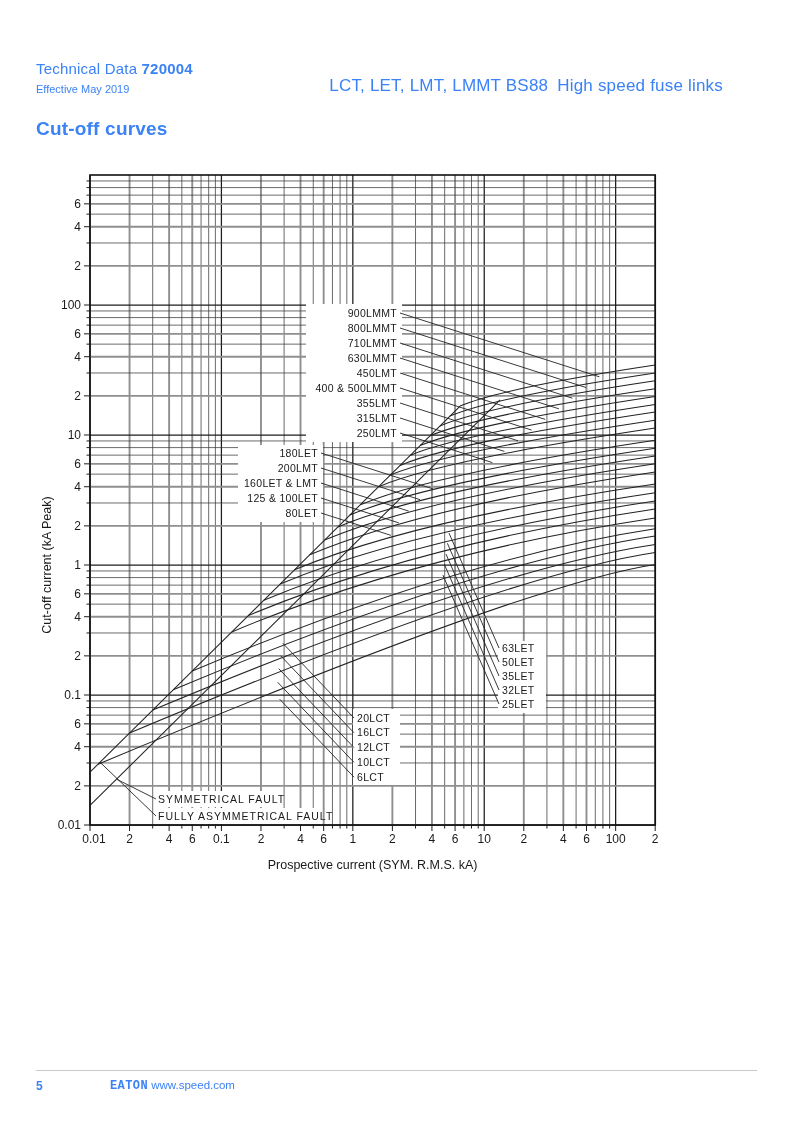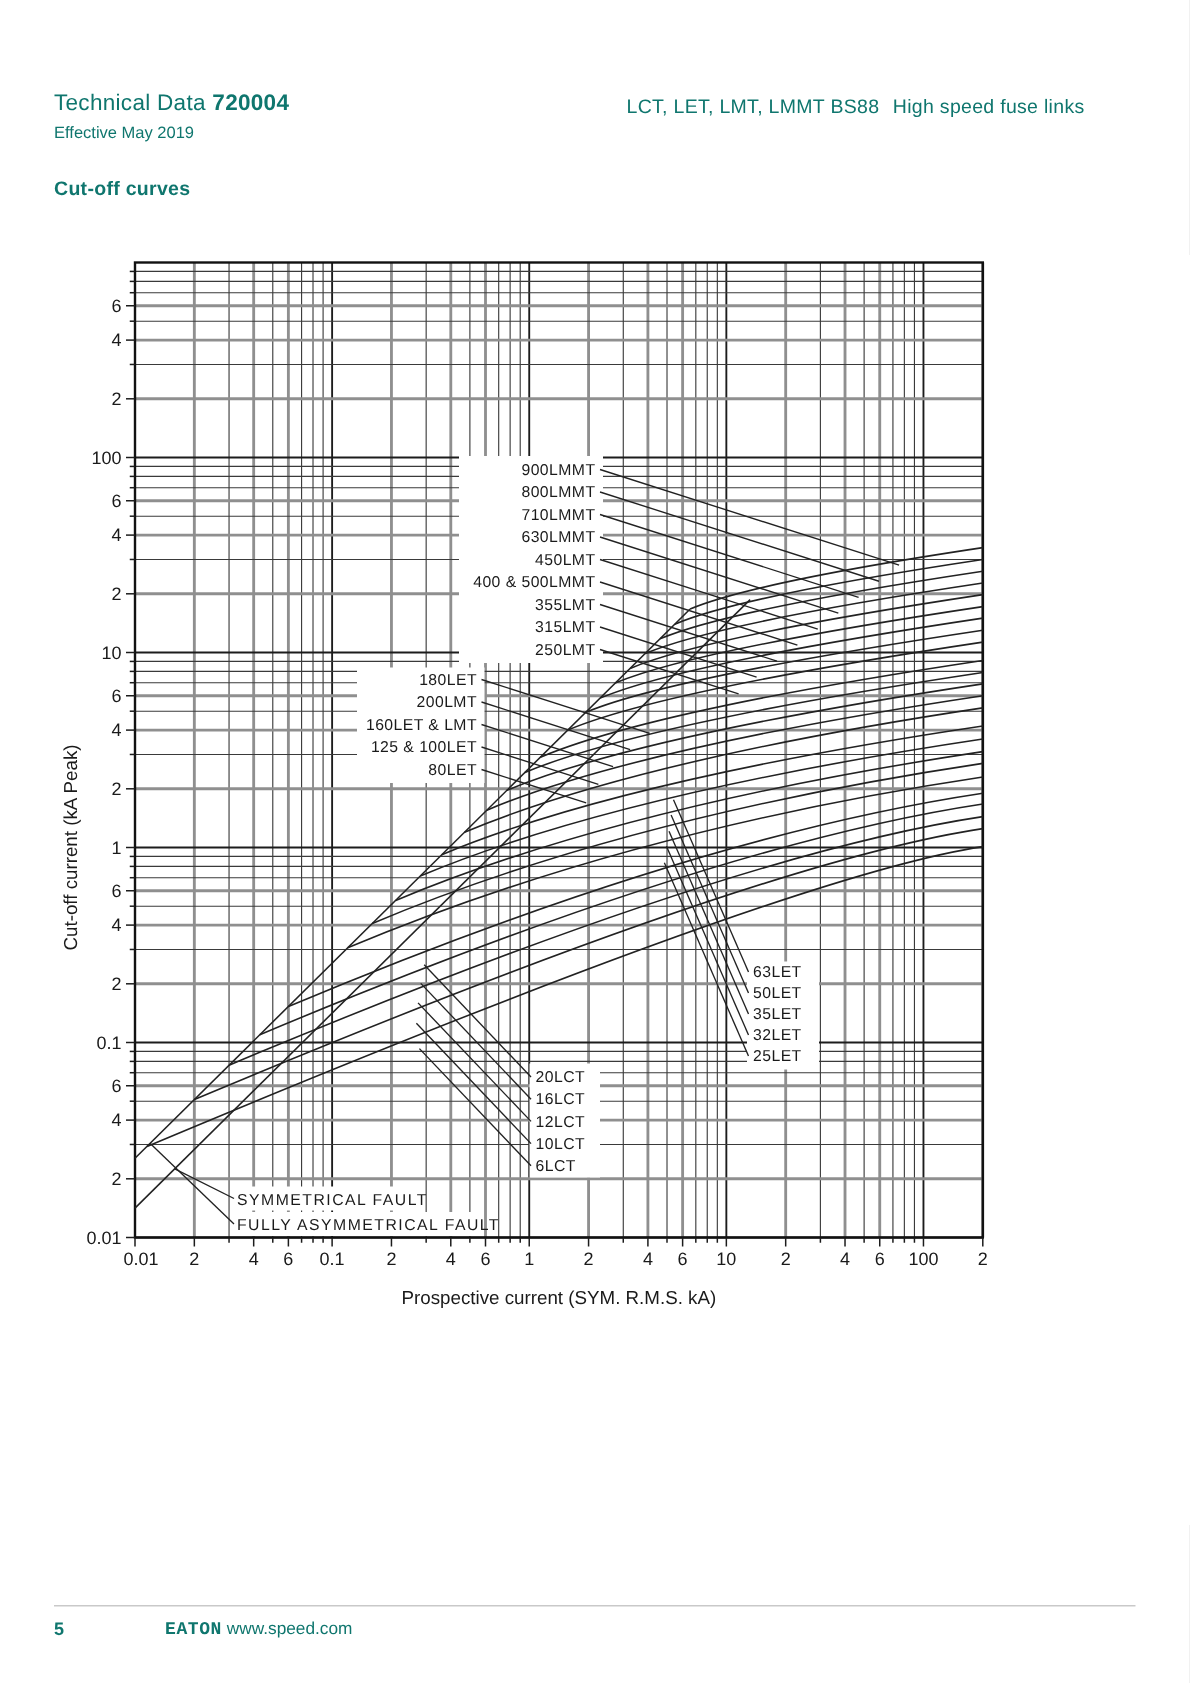--- a/index.html
+++ b/index.html
@@ -1,24 +1,24 @@
 <!DOCTYPE html>
 <html><head>
 <meta charset="utf-8">
 <style>
   html,body{margin:0;padding:0;background:#e8e8e8;}
   .page{position:relative;width:793px;height:1122px;background:#ffffff;margin:0 auto;
-        font-family:"Liberation Sans",sans-serif;color:#0f766e;overflow:hidden;}
+        font-family:"Liberation Sans",sans-serif;color:#3b82f6;overflow:hidden;}
   .hdr-left{position:absolute;left:36px;top:60px;}
   .hdr-main{font-size:15px;letter-spacing:.2px;}
   .hdr-main b{font-weight:bold;}
   .hdr-sub{font-size:11px;margin-top:6px;}
-  .hdr-right{position:absolute;right:70px;top:63px;font-size:13px;letter-spacing:.2px;white-space:nowrap;}
+  .hdr-right{position:absolute;right:70px;top:76px;font-size:17px;letter-spacing:.2px;white-space:nowrap;}
   .hdr-right .gap{display:inline-block;width:9px;}
-  .title{position:absolute;left:36px;top:118px;font-size:13px;font-weight:bold;margin:0;letter-spacing:.2px;}
+  .title{position:absolute;left:36px;top:118px;font-size:19px;font-weight:bold;margin:0;letter-spacing:.2px;}
   svg.chart{position:absolute;left:0;top:0;}
   .footer-rule{position:absolute;left:36px;right:36px;top:1070px;border-top:1px solid #c9c9c9;}
   .footer{position:absolute;left:0;top:1079px;width:100%;font-size:11.5px;}
   .footer .pnum{position:absolute;left:36px;top:0;font-weight:bold;font-size:12px;}
   .footer .brand{position:absolute;left:110px;top:0;}
   .footer .brand b{font-weight:bold;letter-spacing:.4px;font-size:12px;font-family:Liberation Mono, monospace;}
   
   text{font-family:"Liberation Sans",sans-serif;fill:#1a1a1a;}
   .ticklab{font-size:12px;}
   .curvelab{font-size:10.5px;letter-spacing:.3px;}

